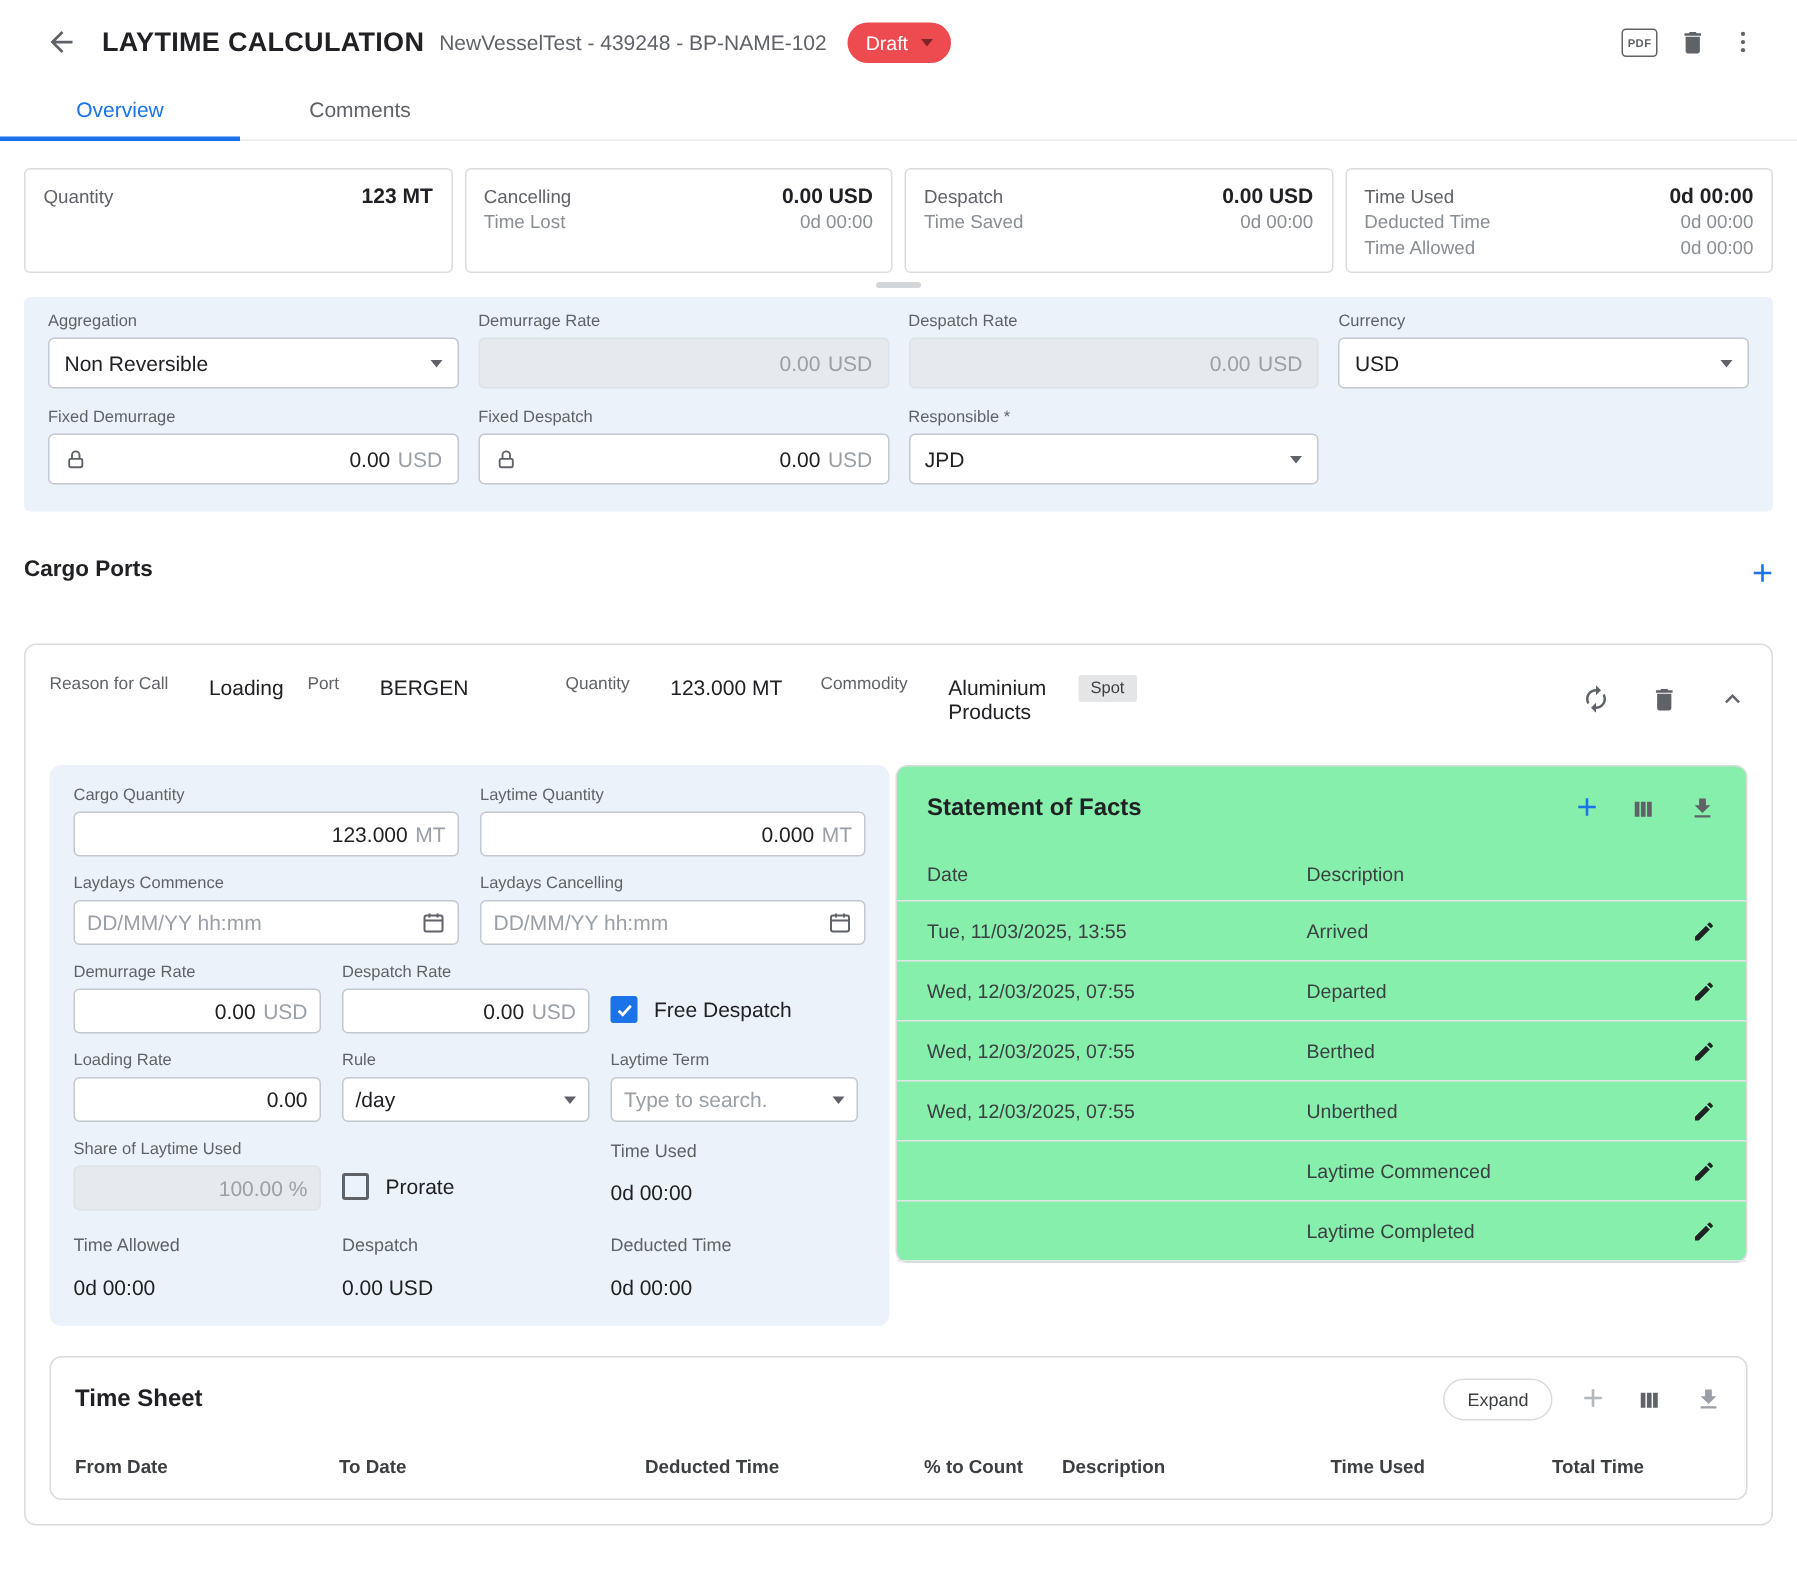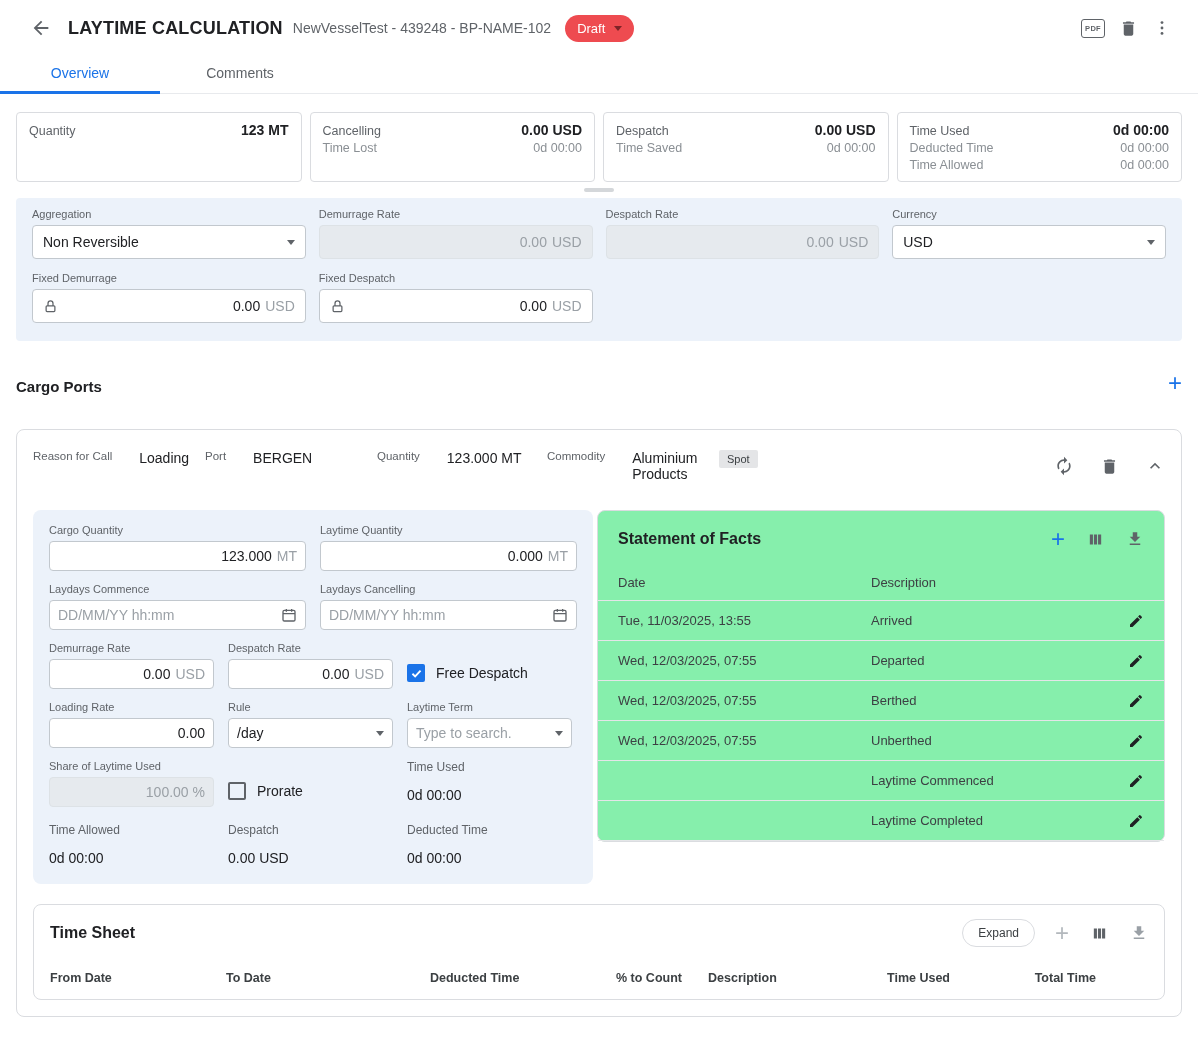--- a/index.html
+++ b/index.html
@@ -37,21 +37,21 @@
   
   .settings { margin:6px 16px 0; background:#ecf2fa; border-radius:4px; padding:10px 16px 18px; display:grid; grid-template-columns:repeat(4,1fr); column-gap:14px; row-gap:13px;gap:13px; }
   .f-label { font-size:11px; color:#5f6368; margin-bottom:5px; }
   .control { height:34px; border:1px solid #c2c8ce; border-radius:4px; background:#fff; display:flex; align-items:center; padding:0 10px; font-size:14px; cursor:pointer; }
   .control.disabled { background:#e6eaee; border-color:#dde2e6; color:#9aa0a6; cursor:default; }
   .unit { color:#9aa0a6; margin-left:5px; }
   .caret { width:0; height:0; border-left:4.5px solid transparent; border-right:4.5px solid transparent; border-top:5px solid #5f6368; }
   .lock-wrap { display:flex; margin-right:6px; }
 
   
-  .section-header { display:flex; justify-content:space-between; align-items:flex-end; margin:30px 16px 0;gap:10px; }
+  .section-header { display:flex; justify-content:space-between; align-items:flex-start; margin:30px 16px 0;gap:10px; }
   .section-title { font-size:15px; font-weight:700; }
   .plus-btn { color:#1a73e8; font-size:24px; font-weight:400; background:none; border:none; cursor:pointer; line-height:1; }
   .plus-btn.gray { color:#b3b8bd; }
 
   
   .port-card { margin:34px 16px 0; border:1px solid #dadce0; border-radius:8px; padding:20px 16px 16px; }
   .port-header { display:flex; align-items:stretch; }
   .ph-col { display:flex; flex-direction:row; gap:27px; }
   .ph-label { font-size:11.5px; color:#5f6368; }
   .ph-value { font-size:14px; color:#202124; min-height:16px; }
@@ -237,20 +237,28 @@
           <svg width="15" height="15" viewBox="0 0 24 24" fill="none" stroke="#5f6368" stroke-width="2">
               <rect x="5" y="11" width="14" height="9" rx="1.5"></rect>
               <path d="M8 11V7a4 4 0 0 1 8 0v4"></path>
             </svg>
         </span>
         <span class="grow"></span>
         <span>0.00</span>
         <span class="unit">USD</span>
       </div>
     </div>
+    <div>
+      <div class="f-label">Responsible *</div>
+      <div class="control">
+        <span>JPD</span>
+        <span class="grow"></span>
+        <span class="caret"></span>
+      </div>
+    </div>
     <div></div>
   </section>
 
   <div class="section-header">
     <span class="section-title">Cargo Ports</span>
     <button class="plus-btn">+</button>
   </div>
 
   <section class="port-card">
 

